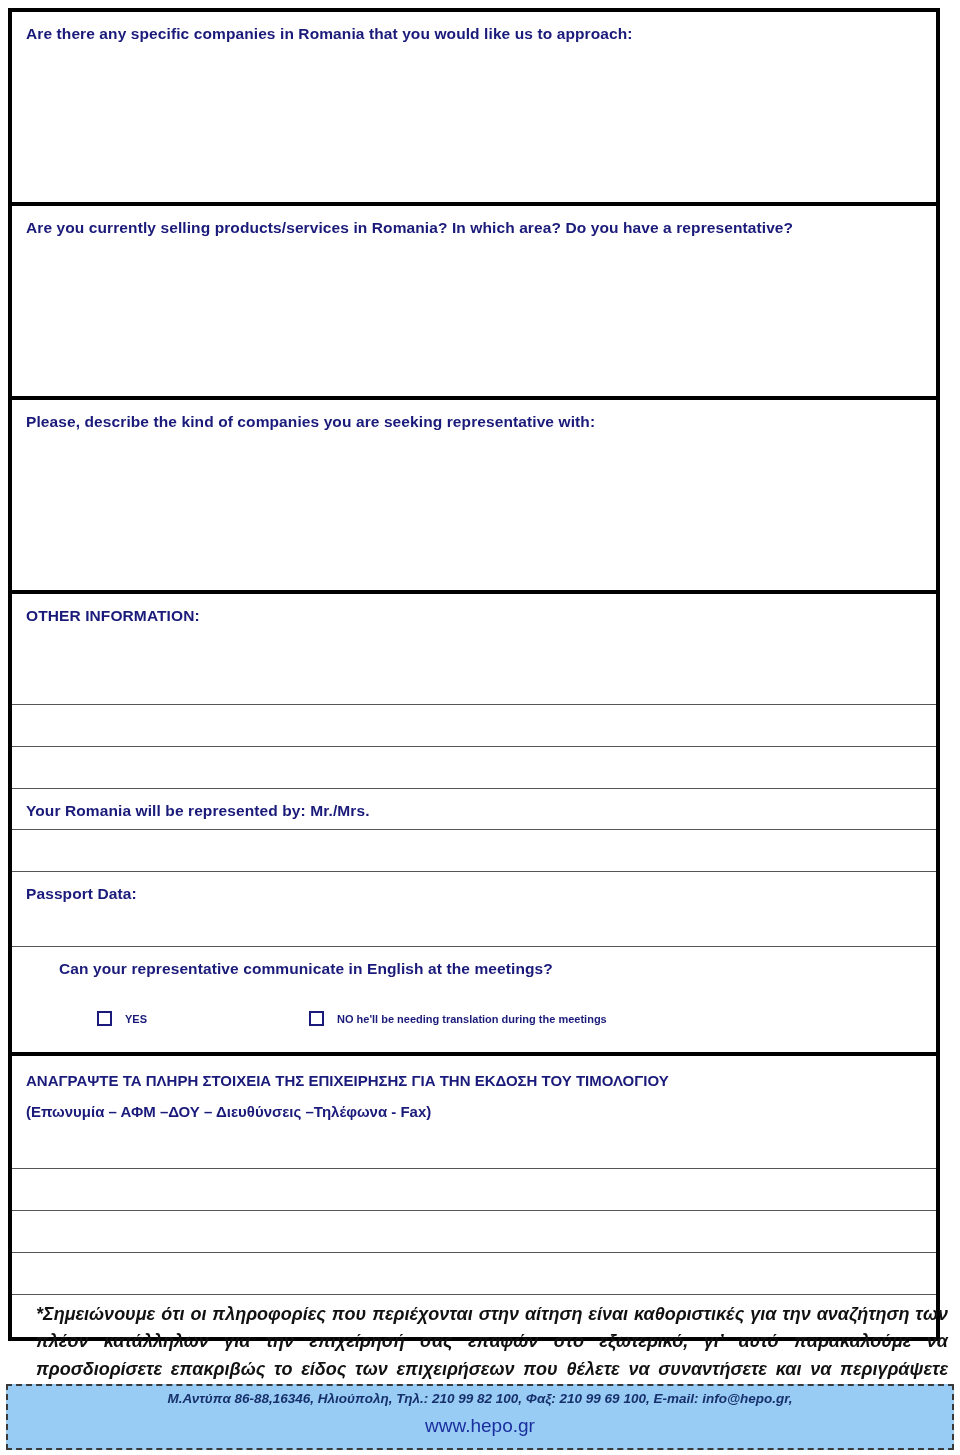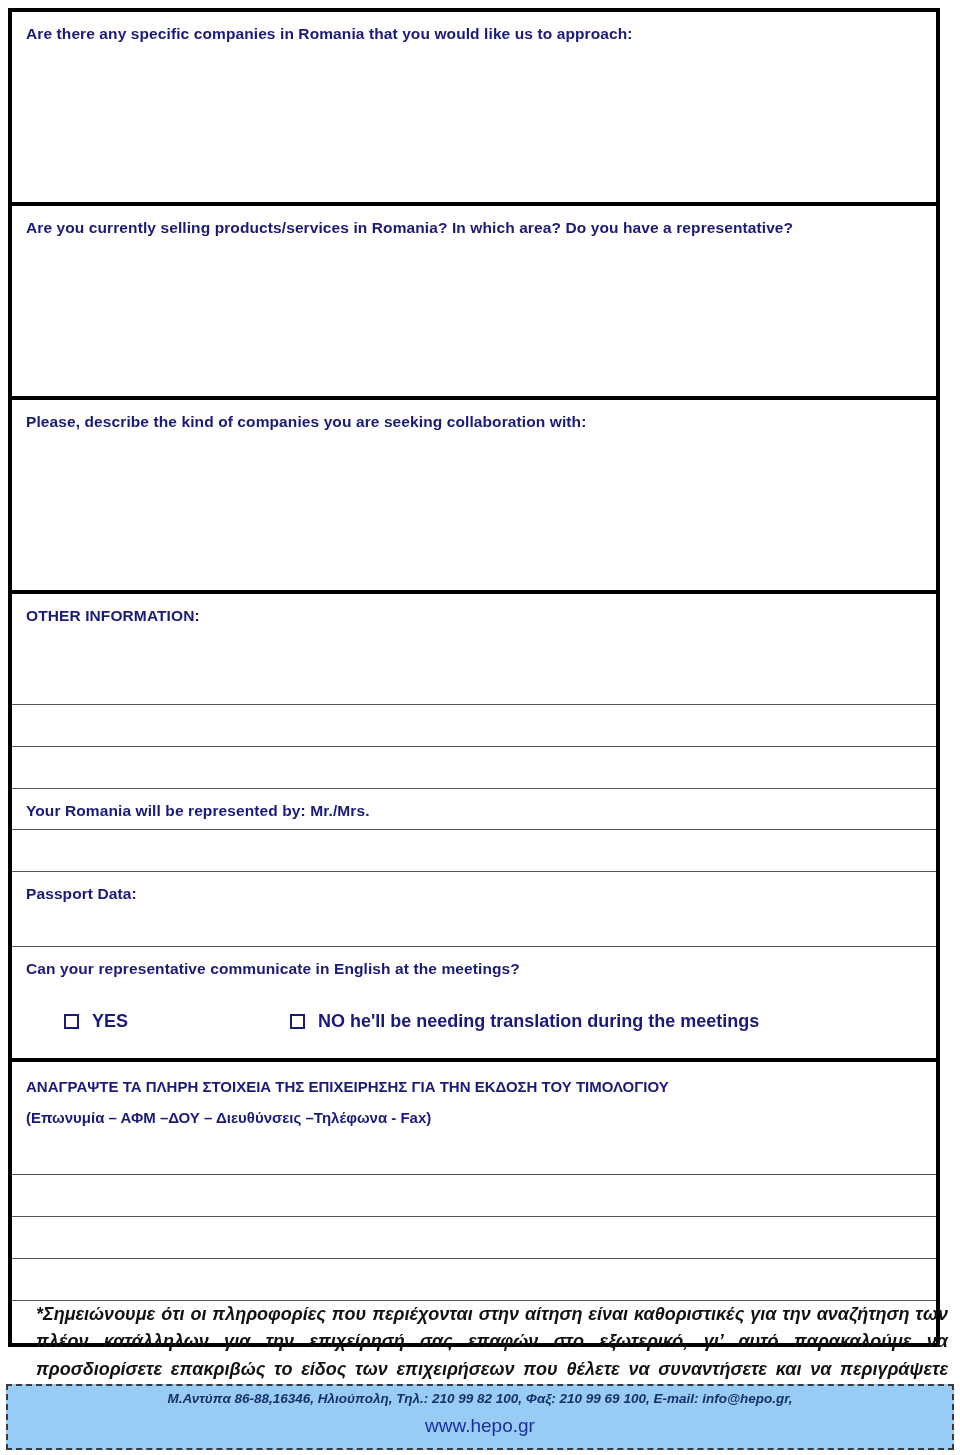--- a/index.html
+++ b/index.html
@@ -38,21 +38,21 @@
     border-bottom: 4px solid #000000;
     box-sizing: border-box;
   }
   .block.last { border-bottom: none; }
 
   
   .thin-row {
     border-bottom: 1.5px solid #555555;
     box-sizing: border-box;
   }
-  .thin-row.last { border-bottom: none; }
+  .thin-row.last { border-bottom: none; padding-left: 33px; }
 
   .cell {
     padding: 10px 14px 6px 14px;
     box-sizing: border-box;
   }
 
   .q-text {
     font-size: 15.5px;
     font-weight: bold;
     line-height: 1.55;
@@ -85,21 +85,21 @@
   .checkbox-box {
     width: 15px;
     height: 15px;
     border: 2px solid #1a1a7a;
     background: #ffffff;
     box-sizing: border-box;
     display: inline-block;
     flex: none;
   }
   .checkbox-label {
-    font-size: 18px;
+    font-size: 11px;
     font-weight: bold;
     color: #1a1a7a;
     margin-left: 13px;
     white-space: nowrap;
   }
 
   .greek-heading {
     font-size: 15px;
     font-weight: bold;
     line-height: 2.05;
@@ -168,21 +168,21 @@
 
     <div class="block">
       <div class="cell">
         <p class="q-text justify">Are you currently selling products/services in Romania? In which area? Do you have a representative?</p>
       </div>
       <div class="spacer-xl"></div>
     </div>
 
     <div class="block">
       <div class="cell">
-        <p class="q-text">Please, describe the kind of companies you are seeking collaboration with:</p>
+        <p class="q-text">Please, describe the kind of companies you are seeking representative with:</p>
       </div>
       <div class="spacer-xl"></div>
     </div>
 
     <div class="block">
       <div class="thin-row">
         <div class="cell">
           <p class="q-text">OTHER INFORMATION:</p>
         </div>
         <div class="spacer-md"></div>

